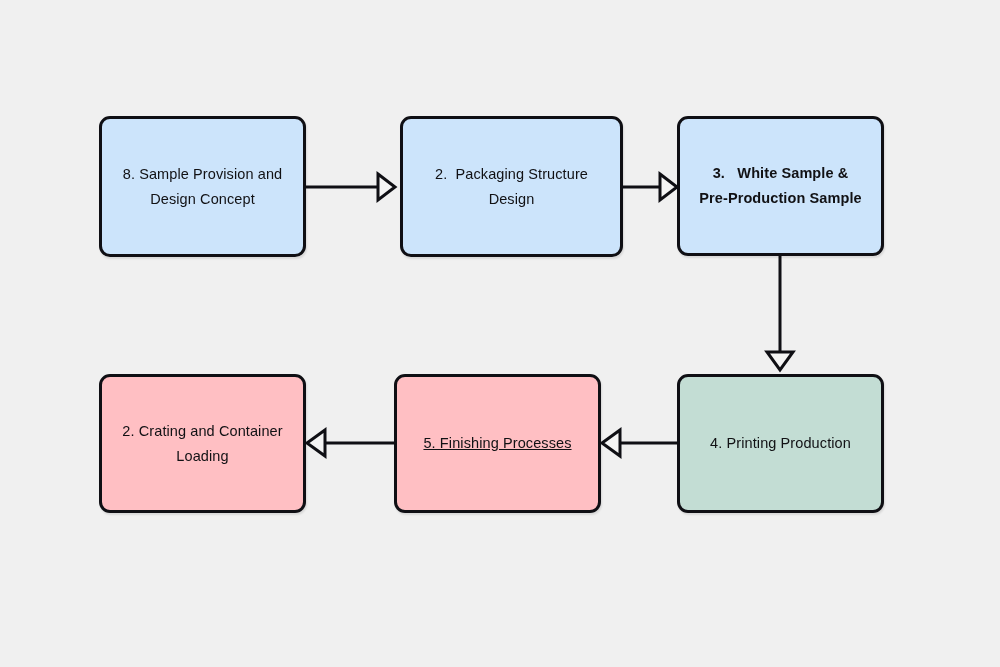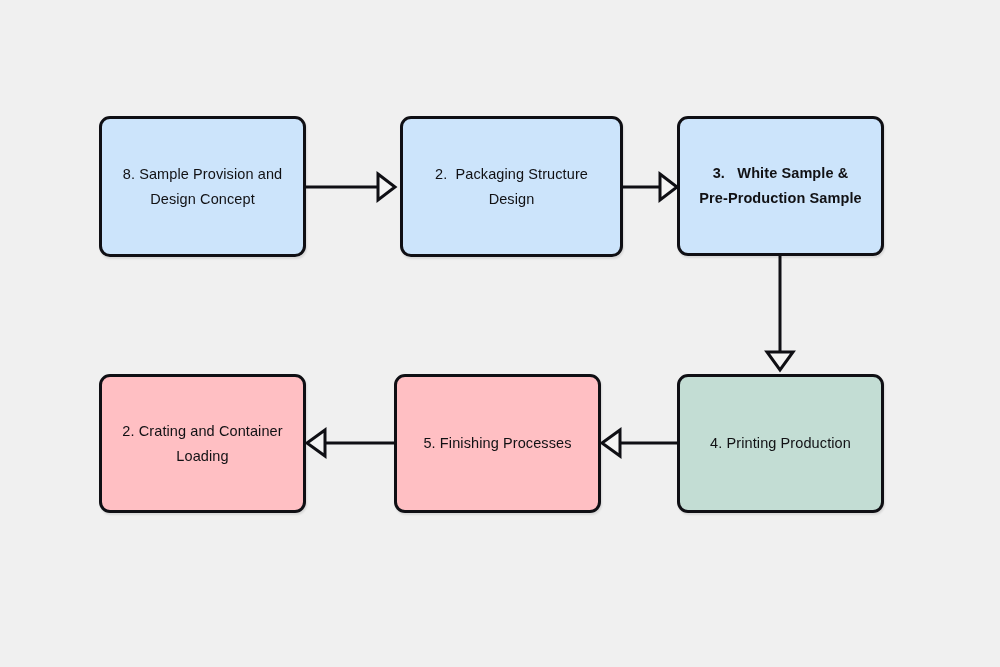--- a/index.html
+++ b/index.html
@@ -50,21 +50,21 @@
   .fill-blue  { background: #cce4fb; }
   .fill-green { background: #c3ddd4; }
   .fill-pink  { background: #ffbfc3; }
 
   
   #node-1 { left: 99px;  top: 116px; width: 207px; height: 141px; }
   #node-2 { left: 394px; top: 116px; width: 223px; height: 141px; margin-left: 6px; }
   #node-3 { left: 677px; top: 116px; width: 207px; height: 140px; font-weight: bold; }
   
   #node-6 { left: 99px;  top: 374px; width: 207px; height: 139px; }
-  #node-5 { left: 394px; top: 374px; width: 207px; height: 139px; }
+  #node-5 { left: 394px; top: 374px; width: 207px; height: 139px; text-decoration: underline; }
   #node-4 { left: 677px; top: 374px; width: 207px; height: 139px; text-align: center; }
 </style>
 </head>
 <body>
 
 <div id="canvas">
 
   <svg id="edge-layer" viewBox="0 0 1000 667" width="1000" height="667" xmlns="http://www.w3.org/2000/svg">
 
     <g>

